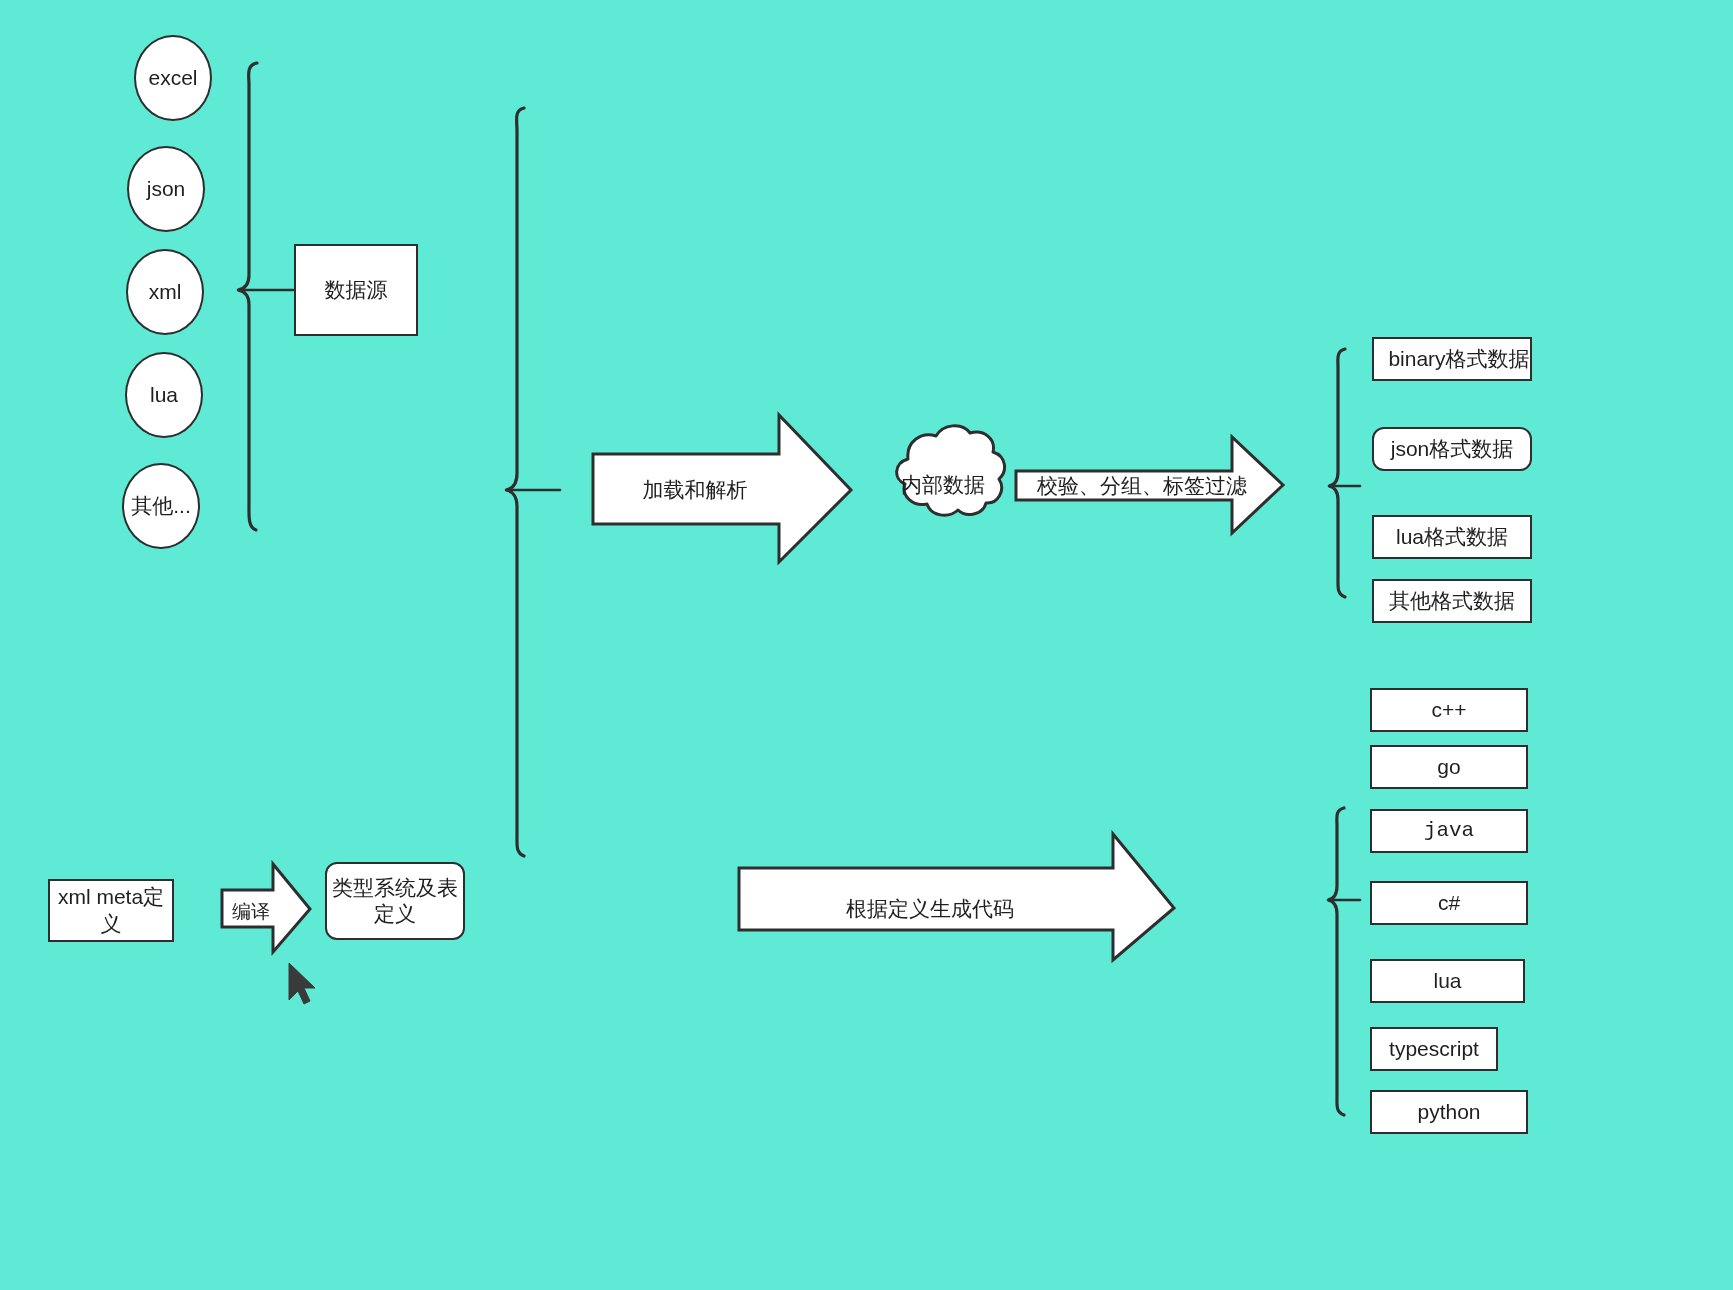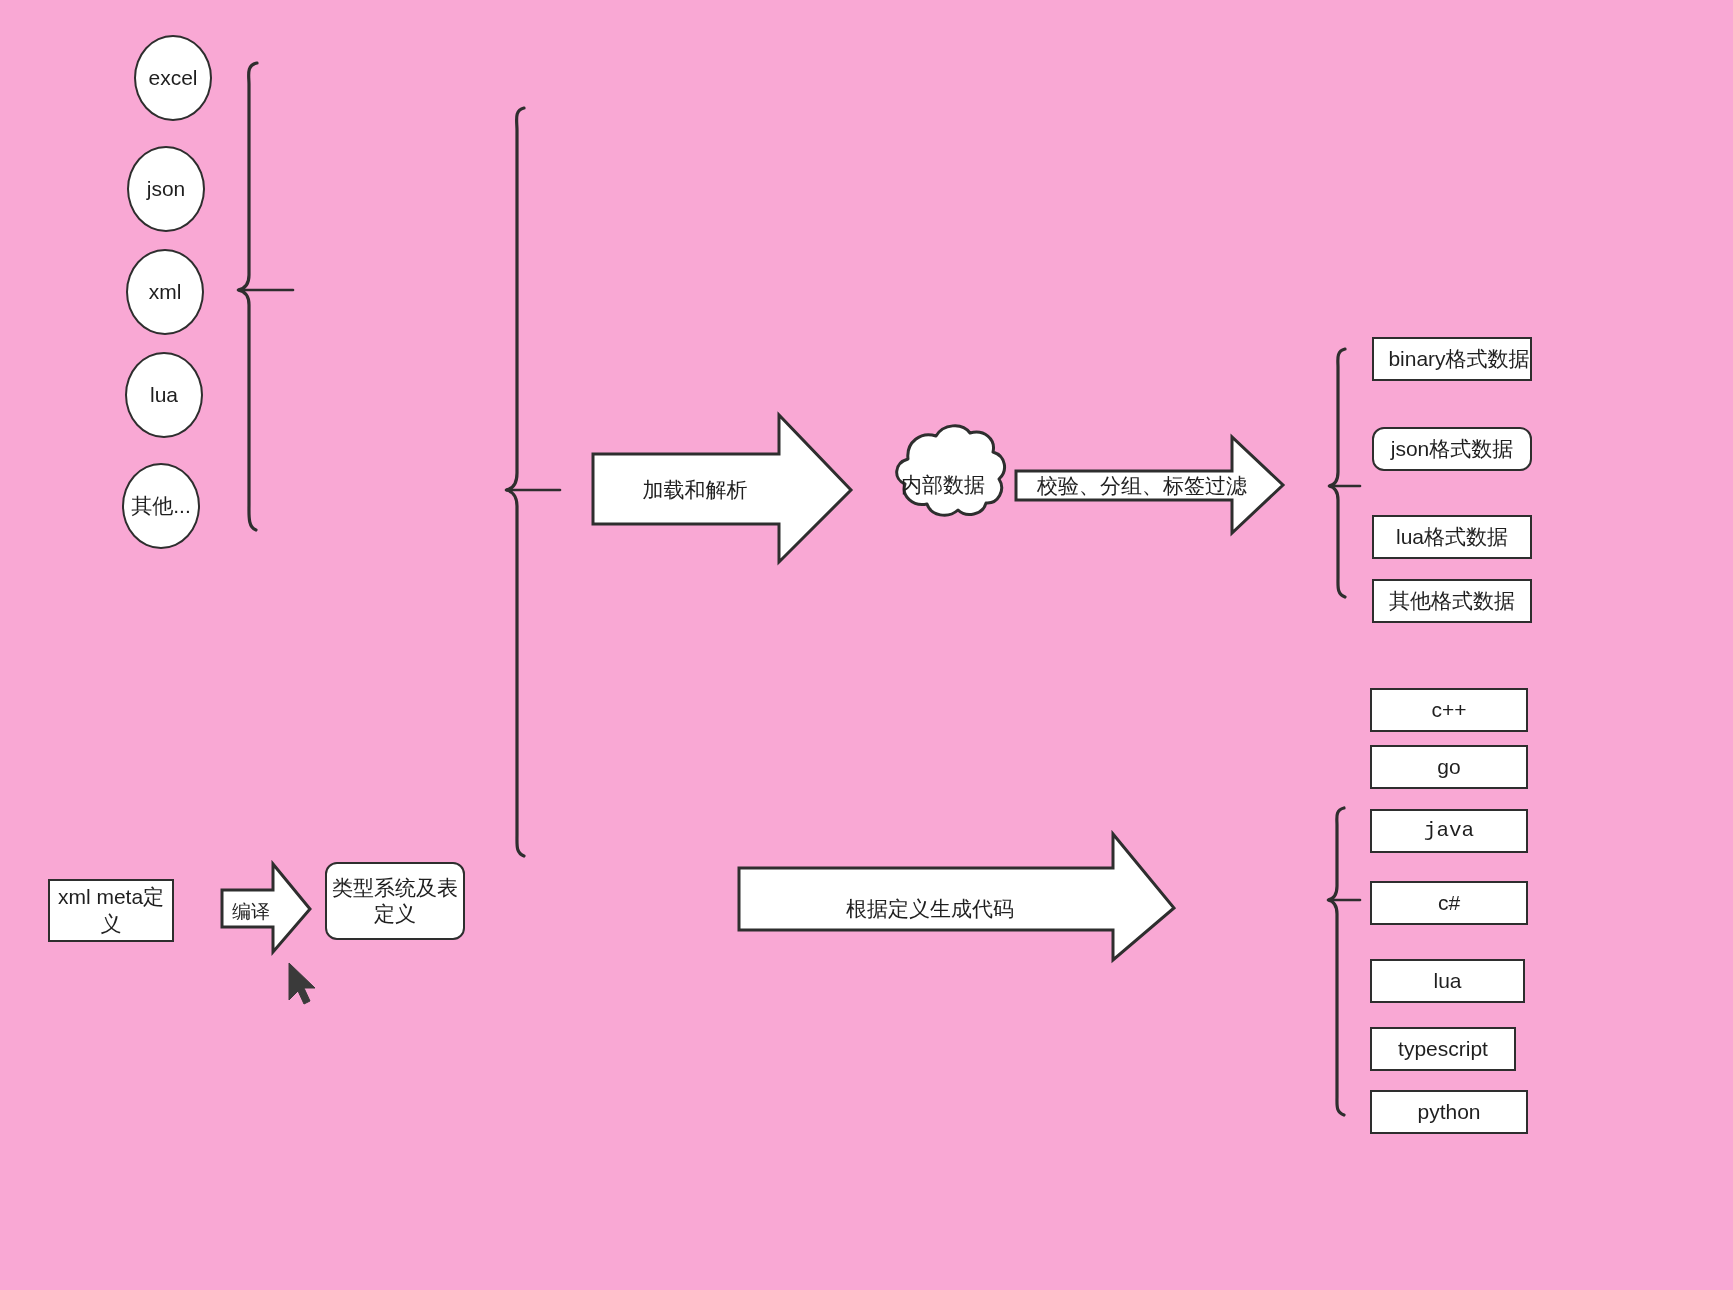--- a/index.html
+++ b/index.html
@@ -8,21 +8,21 @@
     background: #f8f8f8;
   }
   body {
     font-family: "Liberation Sans", "DejaVu Sans", sans-serif;
     color: #1a1a1a;
   }
   #canvas {
     position: relative;
     width: 1733px;
     height: 1290px;
-    background: #f9a8d4;
+    background: #5eead4;
     overflow: hidden;
   }
   .node {
     position: absolute;
     box-sizing: border-box;
     display: flex;
     align-items: center;
     justify-content: center;
     text-align: center;
     background: #ffffff;
@@ -82,20 +82,23 @@
   <div class="node ellipse" style="left:126px; top:249px; width:78px; height:86px;">
     <span>xml</span>
   </div>
   <div class="node ellipse" style="left:125px; top:352px; width:78px; height:86px;">
     <span>lua</span>
   </div>
   <div class="node ellipse" style="left:122px; top:463px; width:78px; height:86px;">
     <span>其他...</span>
   </div>
 
+  <div class="node rect" style="left:294px; top:244px; width:124px; height:92px;">
+    <span>数据源</span>
+  </div>
 
   <div class="node rect" style="left:48px; top:879px; width:126px; height:63px; padding:0 6px;">
     <span>xml meta定义</span>
   </div>
 
   <div class="node rounded" style="left:325px; top:862px; width:140px; height:78px; padding:0 4px;">
     <span>类型系统及表定义</span>
   </div>
 
   <div class="node rect" style="left:1372px; top:337px; width:160px; height:44px;padding-left:14px;">
@@ -119,21 +122,21 @@
   </div>
   <div class="node rect" style="left:1370px; top:809px; width:158px; height:44px;font-family:Liberation Mono, monospace;">
     <span>java</span>
   </div>
   <div class="node rect" style="left:1370px; top:881px; width:158px; height:44px;">
     <span>c#</span>
   </div>
   <div class="node rect" style="left:1370px; top:959px; width:155px; height:44px;">
     <span>lua</span>
   </div>
-  <div class="node rect" style="left:1370px; top:1027px; width:146px; height:44px;">
+  <div class="node rect" style="left:1370px; top:1027px; width:128px; height:44px;">
     <span>typescript</span>
   </div>
   <div class="node rect" style="left:1370px; top:1090px; width:158px; height:44px;">
     <span>python</span>
   </div>
 
   <svg class="svg-layer" viewBox="0 0 1733 1290">
 
     <g fill="none" stroke="#2e2e2e" stroke-width="3.2" stroke-linecap="round">
       <path d="M 257 63 C 246 65 249 76 249 84

